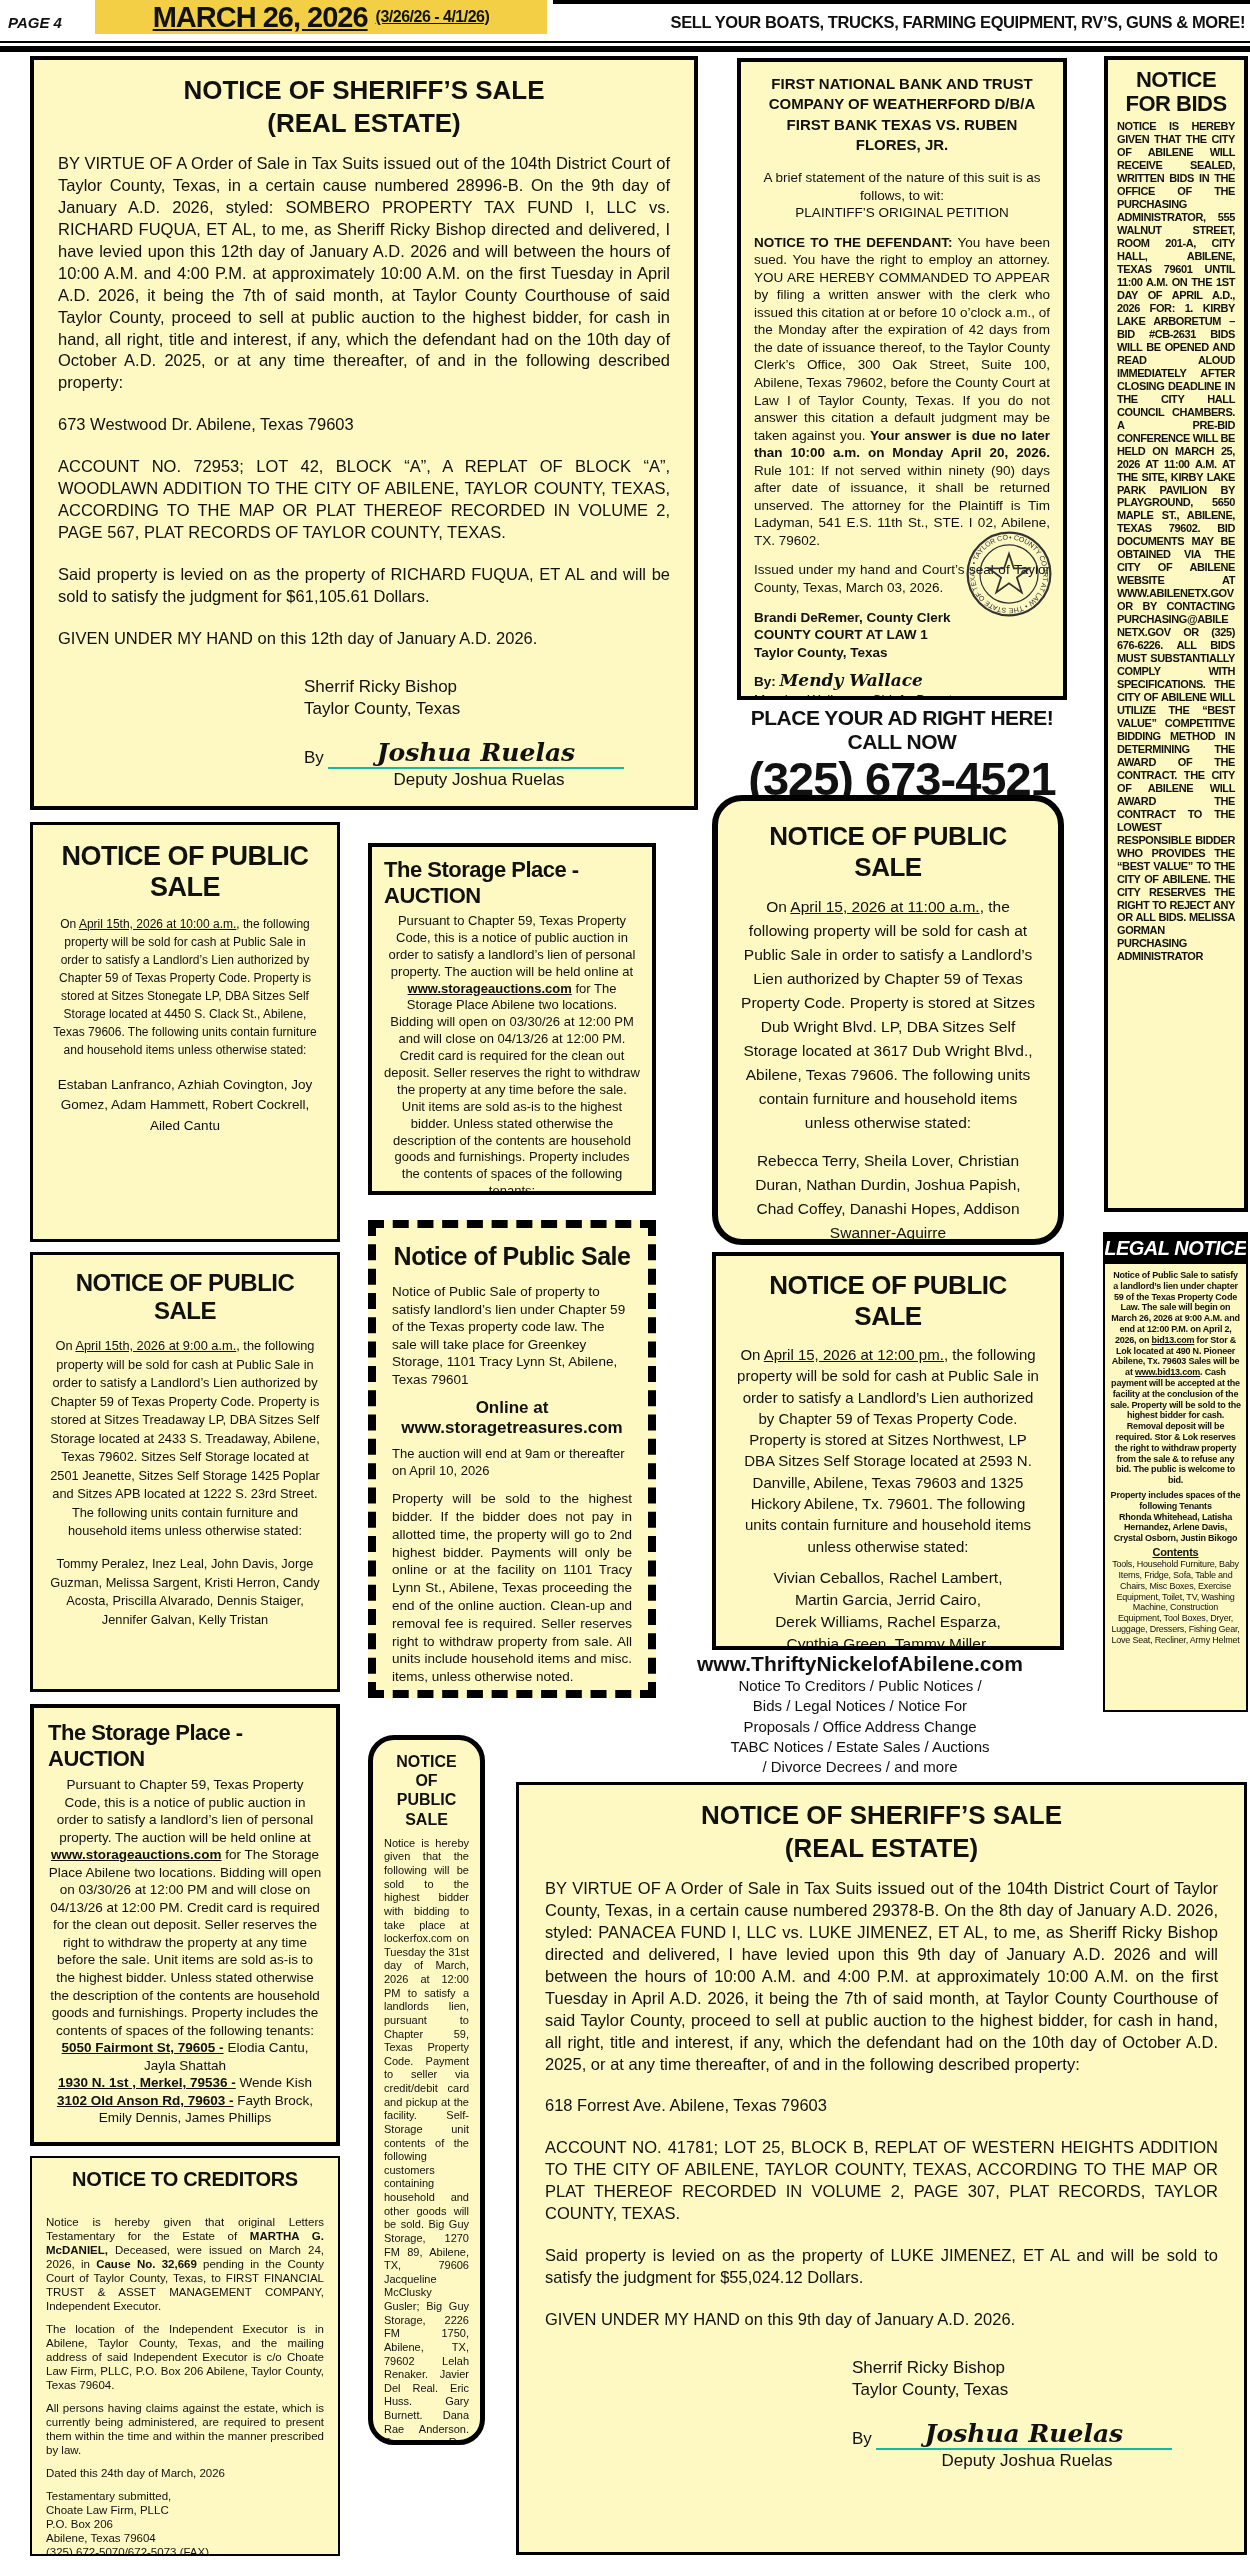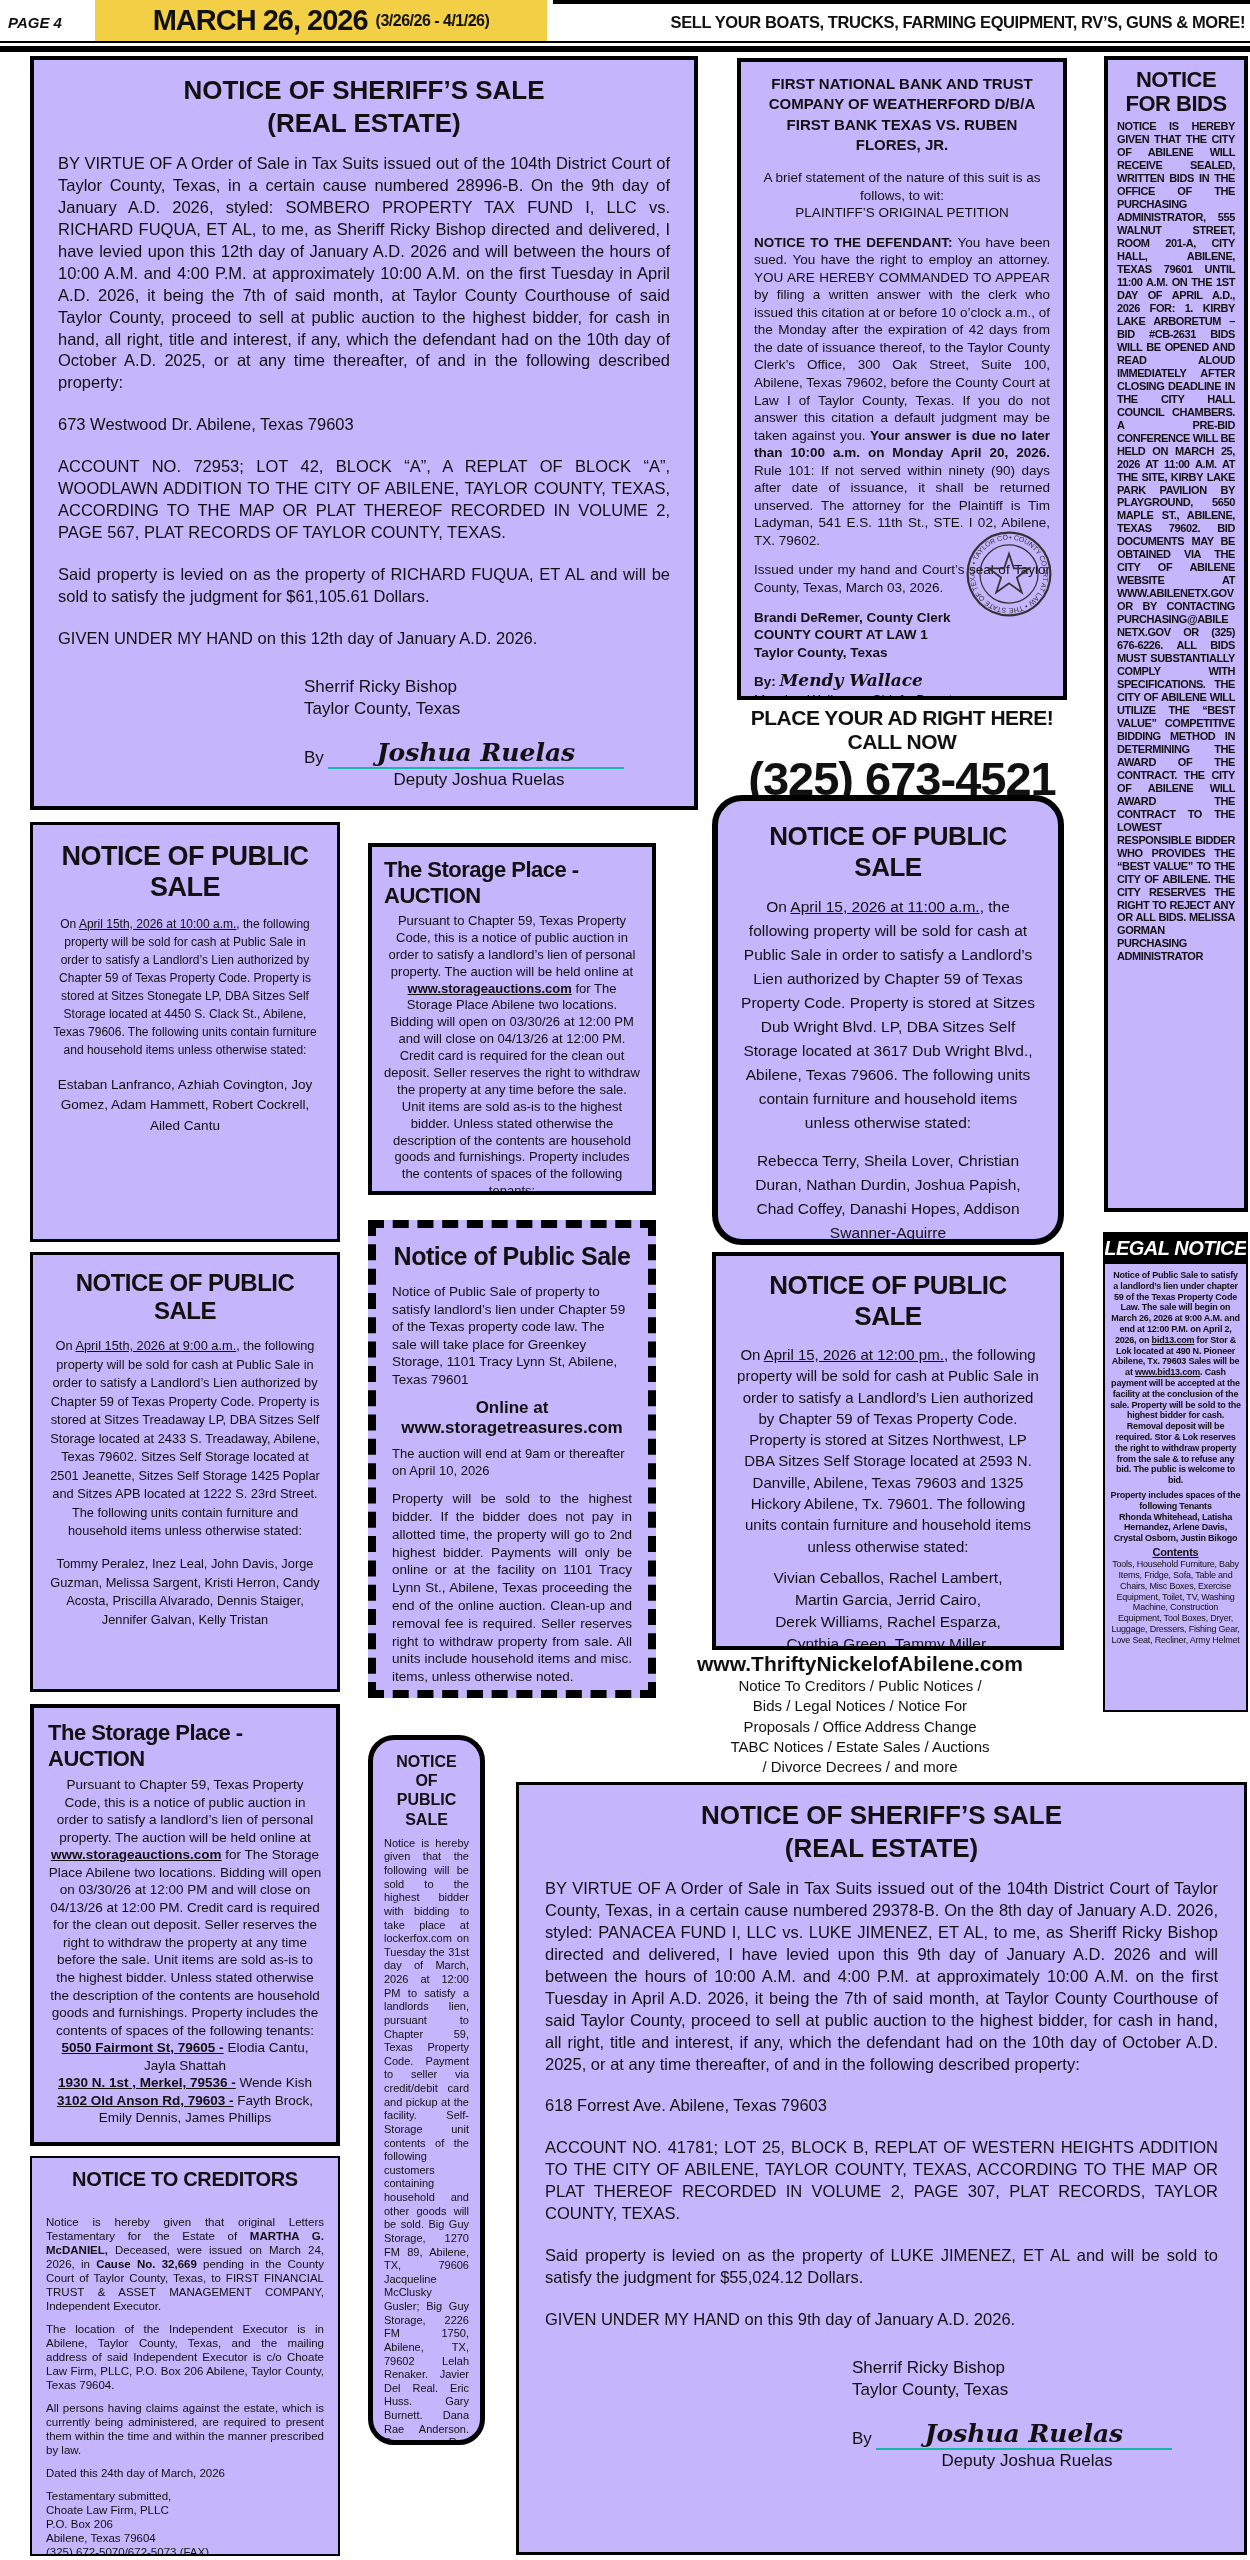--- a/index.html
+++ b/index.html
@@ -1,29 +1,29 @@
 <!DOCTYPE html>
 <html><head>
 <meta charset="utf-8">
 <style>
   html,body{margin:0;padding:0;background:#e8e8e8;}
   #page{position:relative;width:1250px;height:2560px;background:#fff;color:#111;
         font-family:"Liberation Sans",sans-serif;overflow:hidden;}
   .abs{position:absolute;}
-  .box{position:absolute;background:#c4b5fd;border:3px solid #000;box-sizing:border-box;overflow:hidden;}
+  .box{position:absolute;background:#fef9c3;border:3px solid #000;box-sizing:border-box;overflow:hidden;}
   .t-c{text-align:center}.t-j{text-align:justify}
   .b{font-weight:bold}.u{text-decoration:underline}
   .script{font-family:"DejaVu Serif",serif;font-style:italic;font-weight:bold;}
   h1,h2,h3,p{margin:0;}
   
   #hdr-rule1{position:absolute;left:0;top:41px;width:1250px;height:2px;background:#000;}
   #hdr-rule2{position:absolute;left:0;top:46px;width:1250px;height:6px;background:#000;}
   #hdr-topbar{position:absolute;left:553px;top:0;width:697px;height:4px;background:#000;}
   #page-label{position:absolute;left:8px;top:14px;font-style:italic;font-weight:bold;font-size:15px;}
-  #date-banner{position:absolute;left:95px;top:0;width:452px;height:41px;display:flex;align-items:center;justify-content:center;gap:8px;}
+  #date-banner{position:absolute;left:95px;top:0;width:452px;height:34px;display:flex;align-items:center;justify-content:center;gap:8px;text-decoration:underline;}
   #date-banner .d1{font-size:29px;font-weight:bold;letter-spacing:-1px;}
   #date-banner .d2{font-size:16px;font-weight:bold;letter-spacing:-0.5px;}
   #tagline{position:absolute;left:620px;top:13px;width:625px;text-align:right;font-weight:bold;font-size:16.5px;letter-spacing:-0.4px;}
   
   .sher-title{font-size:26px;font-weight:bold;text-align:center;line-height:1.25;margin-bottom:14px;}
   .sher-body{font-size:16.5px;line-height:1.33;text-align:justify;margin-bottom:20px;}
   .sig{width:320px;margin:26px 46px 0 auto;font-size:17px;line-height:1.3;}
   .sigrow{display:flex;align-items:flex-end;margin-top:20px;}
   .sigline{flex:1;border-bottom:2px solid #14b8a6;text-align:center;font-size:25px;line-height:1;padding-bottom:2px;margin-left:4px;}
   .sigdep{text-align:center;padding-left:30px;}

